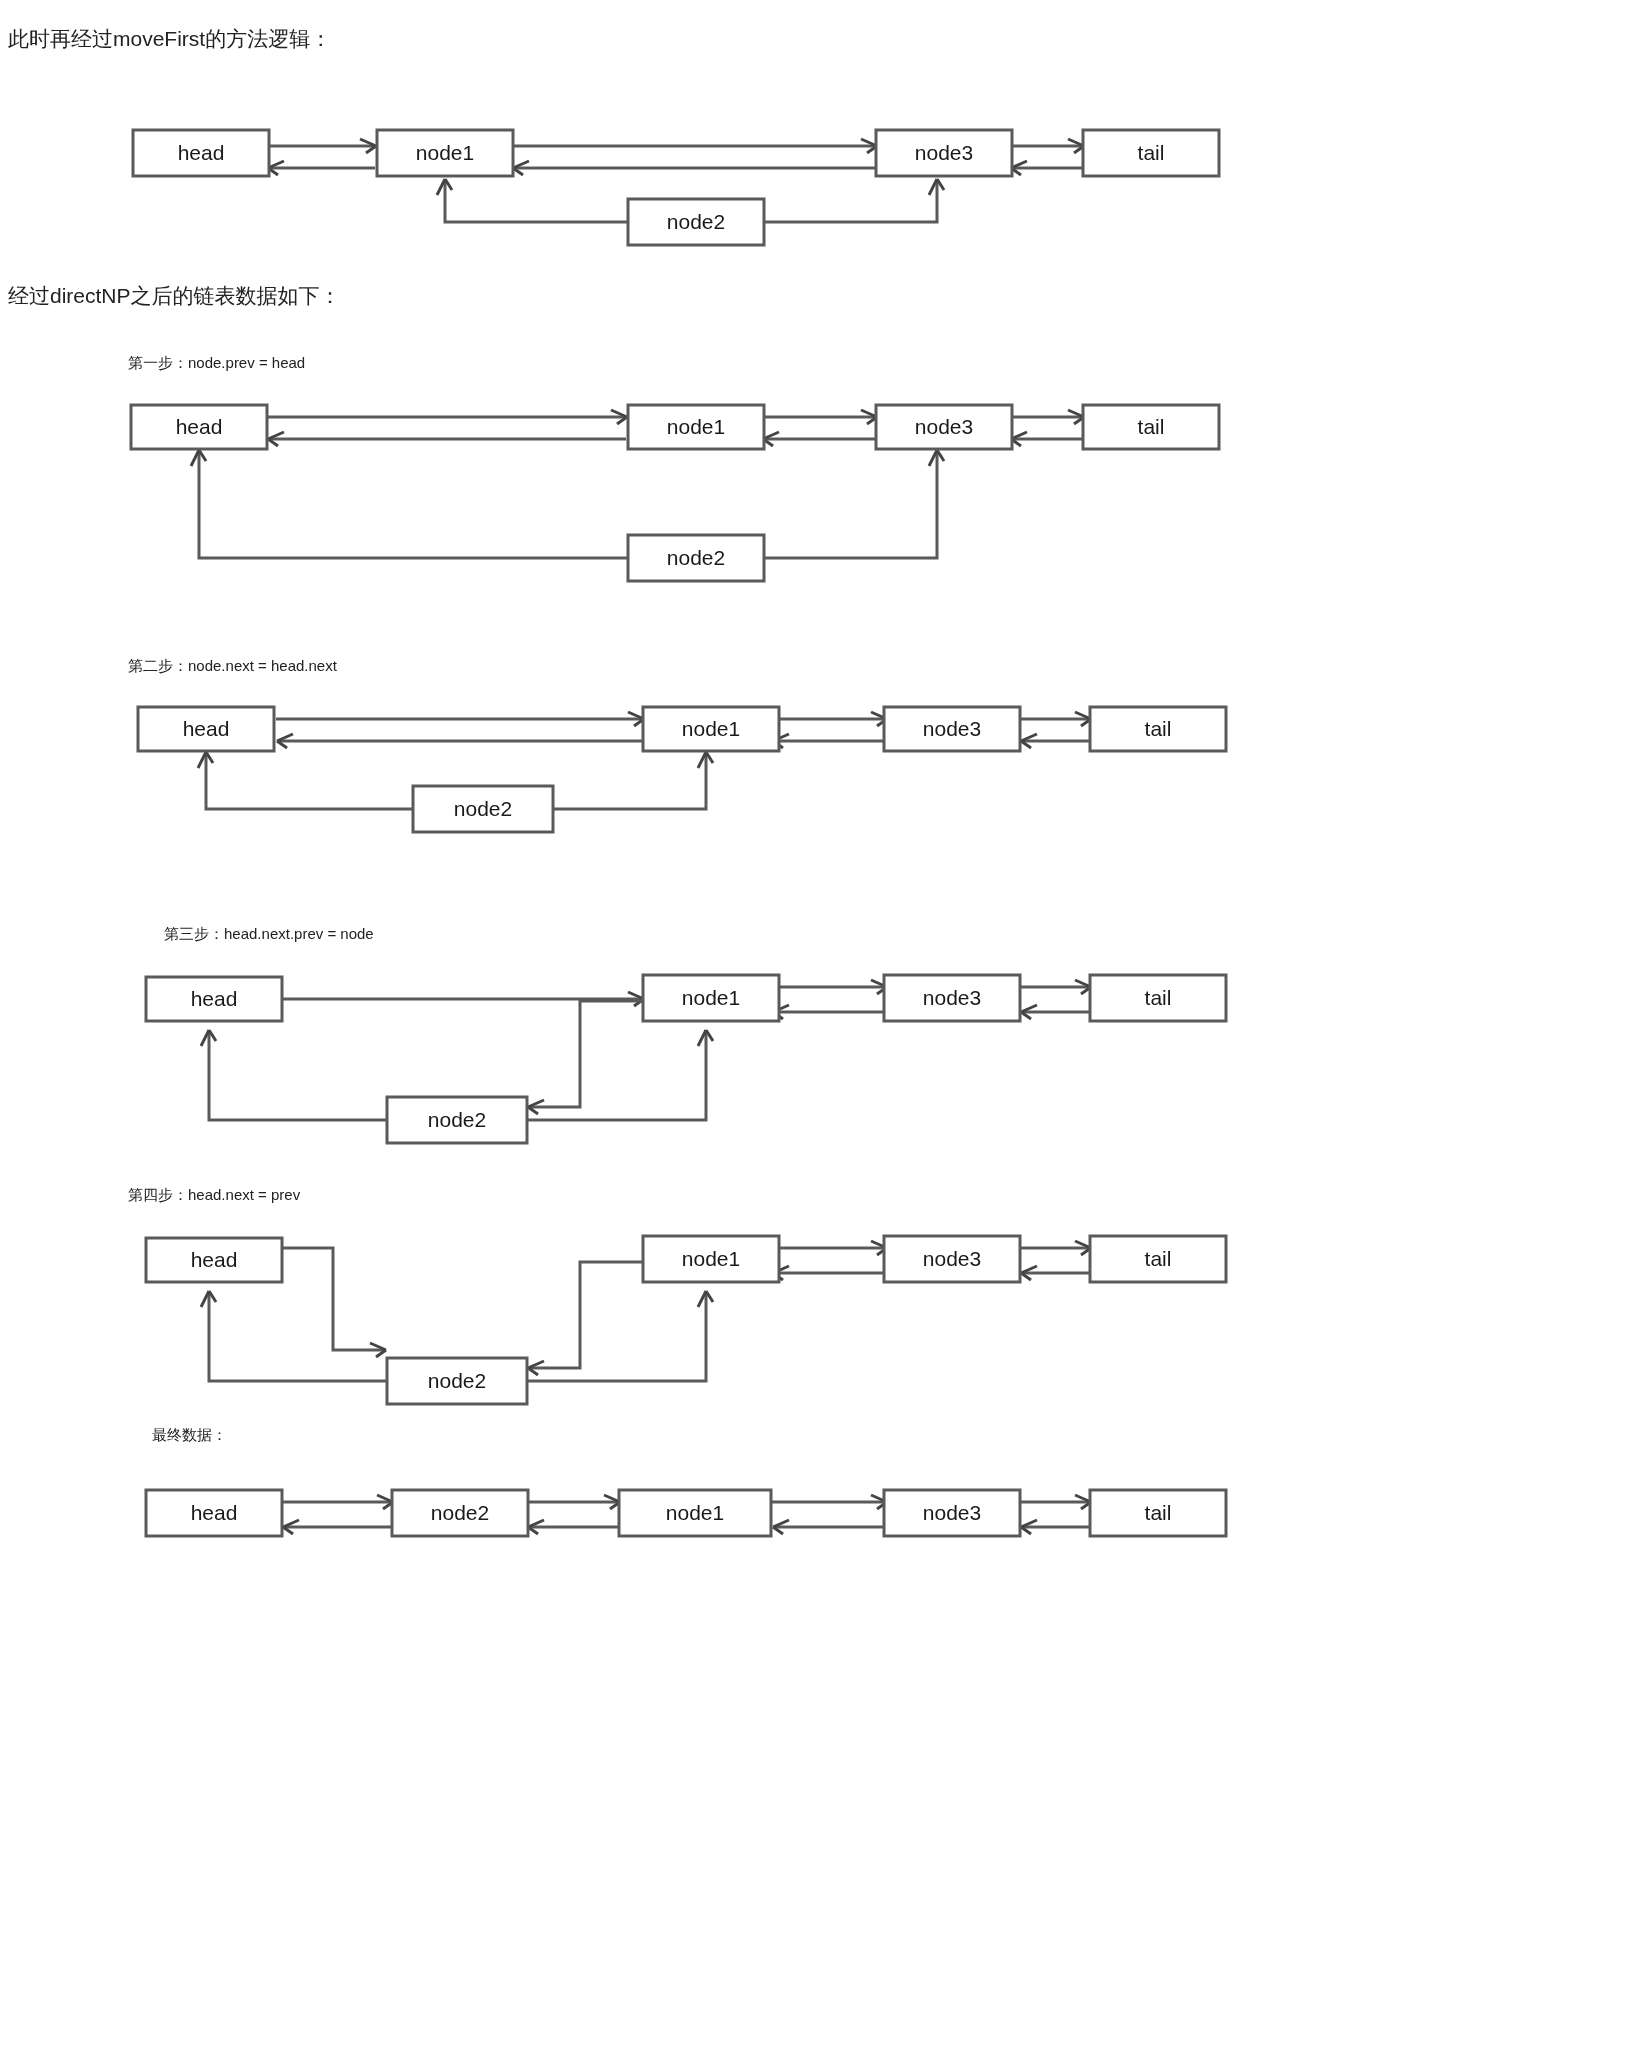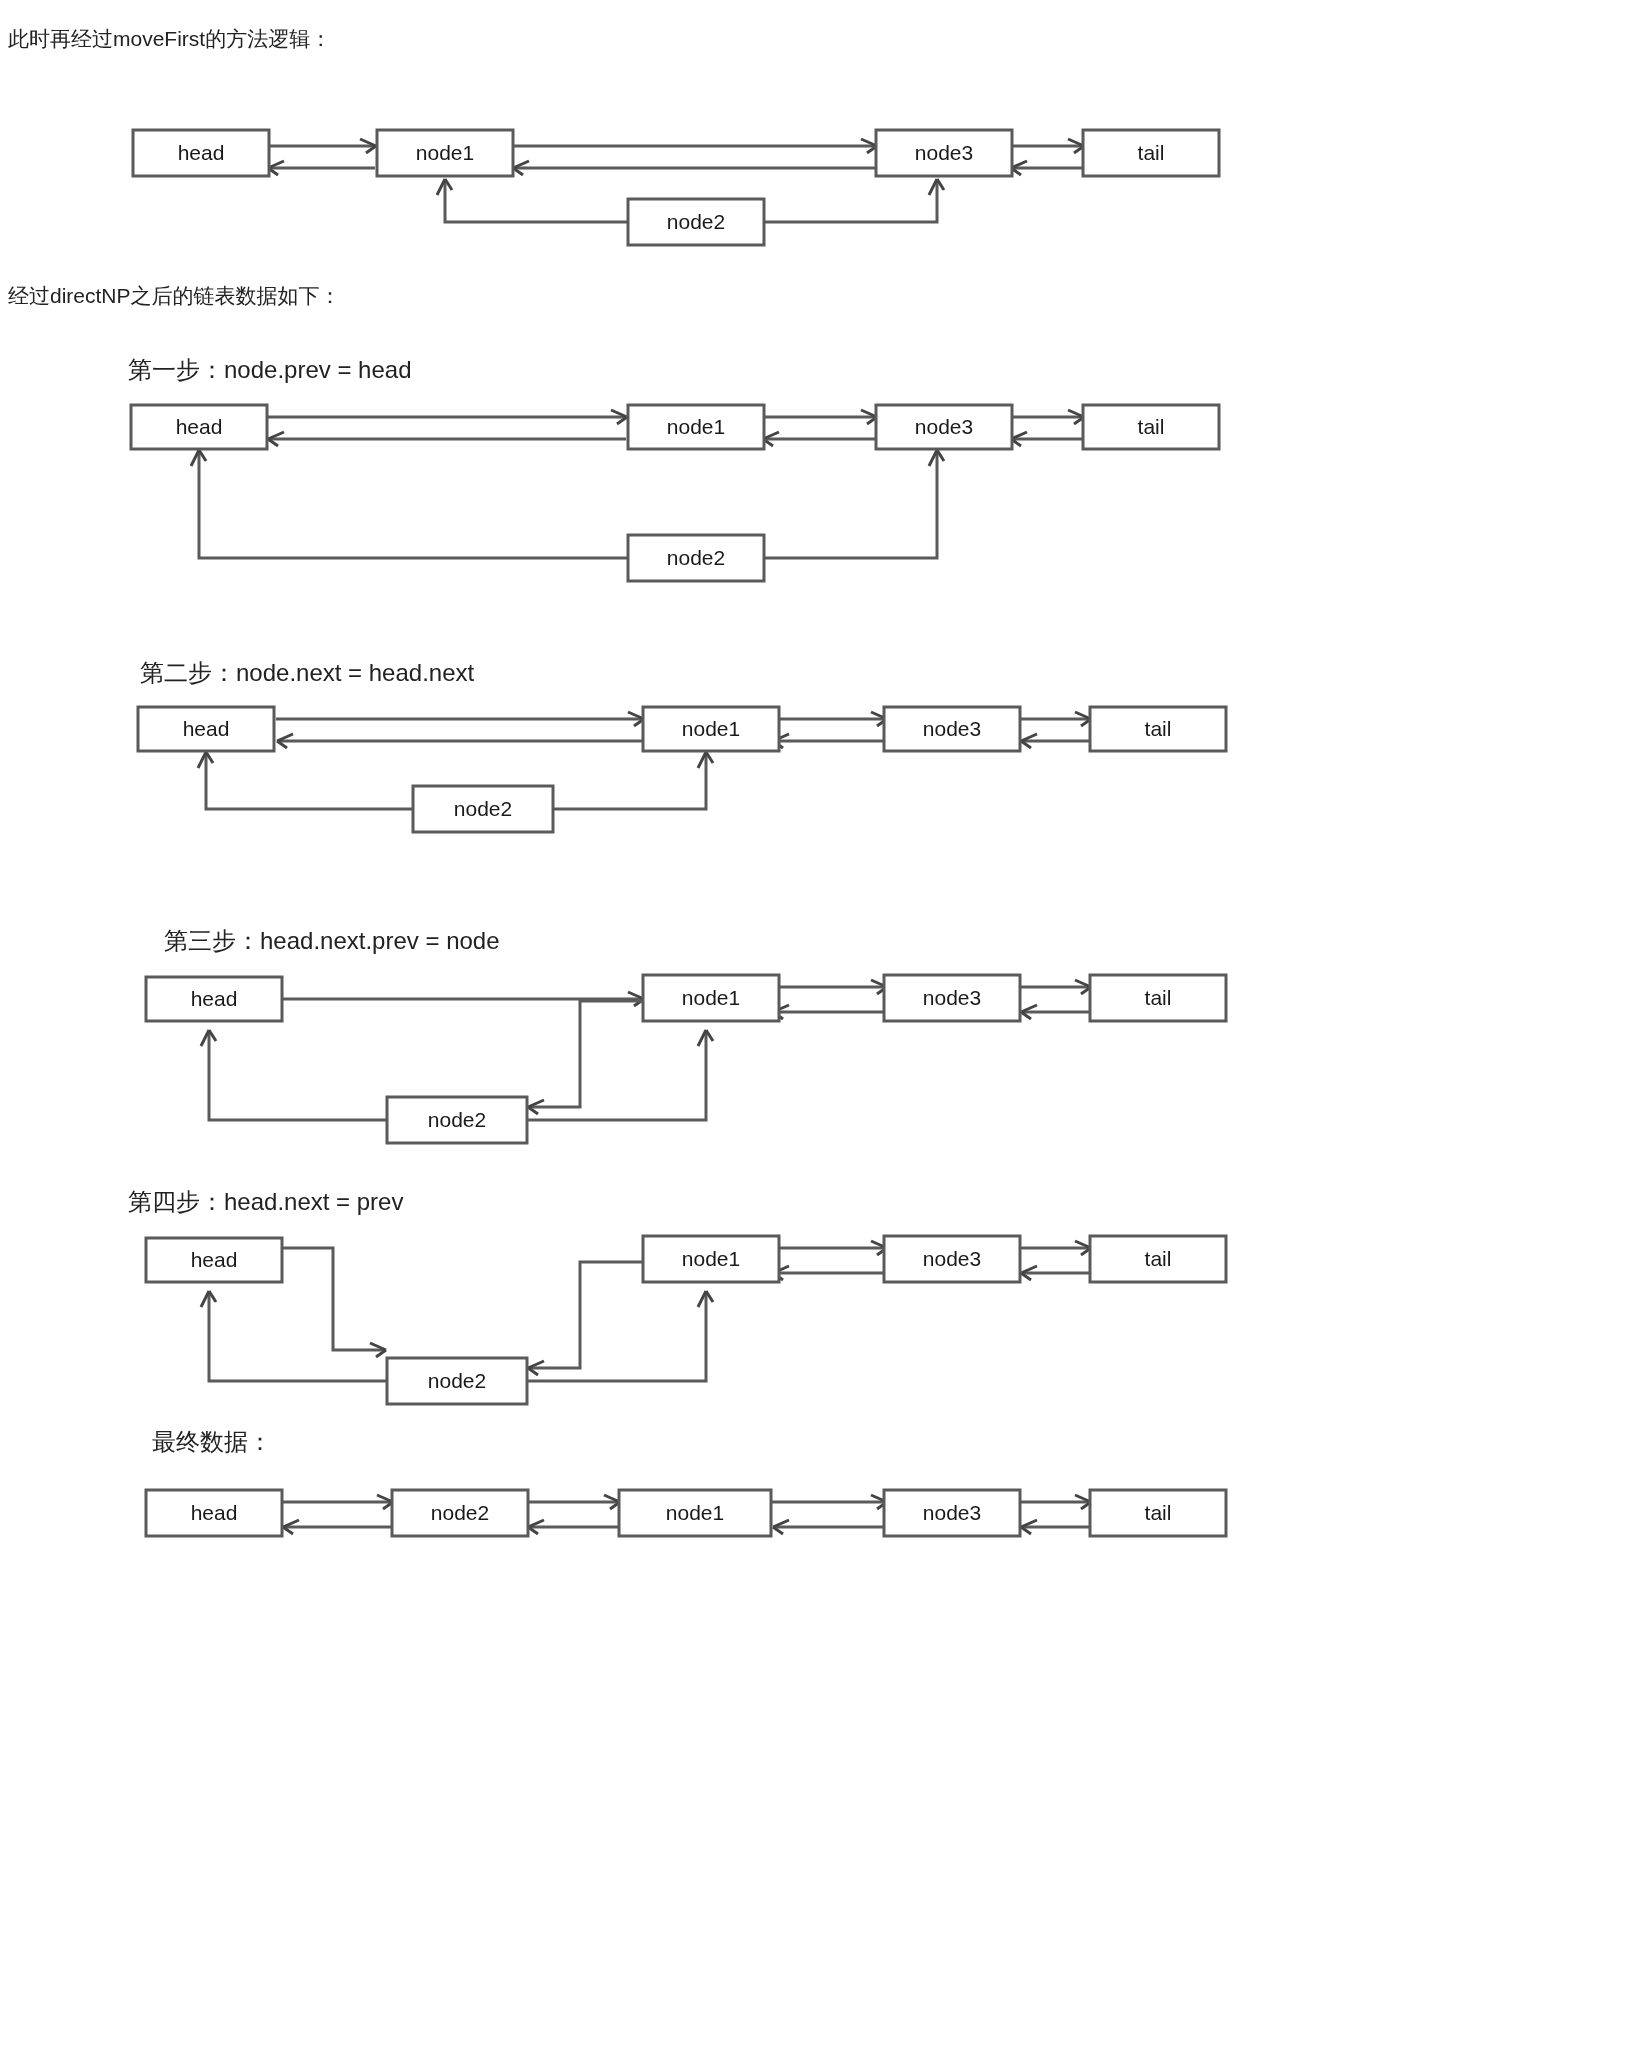--- a/index.html
+++ b/index.html
@@ -12,21 +12,21 @@
   }
   .txt{
     position:absolute;
     font-size:21px;
     line-height:1.3;
     white-space:nowrap;
     color:#222;
   }
   .step-label{
     position:absolute;
-    font-size:24px;
+    font-size:15px;
     white-space:nowrap;
     color:#222;
   }
   .diagram{
     position:absolute;
     left:0;
   }
   svg{display:block;}
   .nodebox{fill:#ffffff;stroke:#5a5a5a;stroke-width:3;}
   .nodetext{
@@ -151,21 +151,21 @@
     <rect class="nodebox" x="1083" y="10" width="136" height="44"></rect>
     <text class="nodetext" x="1151" y="33">tail</text>
   </g>
   <g>
     <rect class="nodebox" x="628" y="140" width="136" height="46"></rect>
     <text class="nodetext" x="696" y="164">node2</text>
   </g>
 </svg>
 </div>
 
-<div class="step-label" style="left:128px;top:657px;margin-left:12px;">第二步：node.next = head.next</div>
+<div class="step-label" style="left:128px;top:657px;">第二步：node.next = head.next</div>
 
 <div class="diagram" style="top:697px;left:0;">
 <svg width="1633" height="200" viewBox="0 0 1633 200">
 
   <path class="edge" d="M276,22 L643,22"></path>
   <path class="arrowhead" d="M628,15 L644,22"></path>
   <path class="arrowhead" d="M634,29 L644,22"></path>
   <path class="edge" d="M643,44 L278,44"></path>
   <path class="arrowhead" d="M293,37 L277,44"></path>
   <path class="arrowhead" d="M287,51 L277,44"></path>

